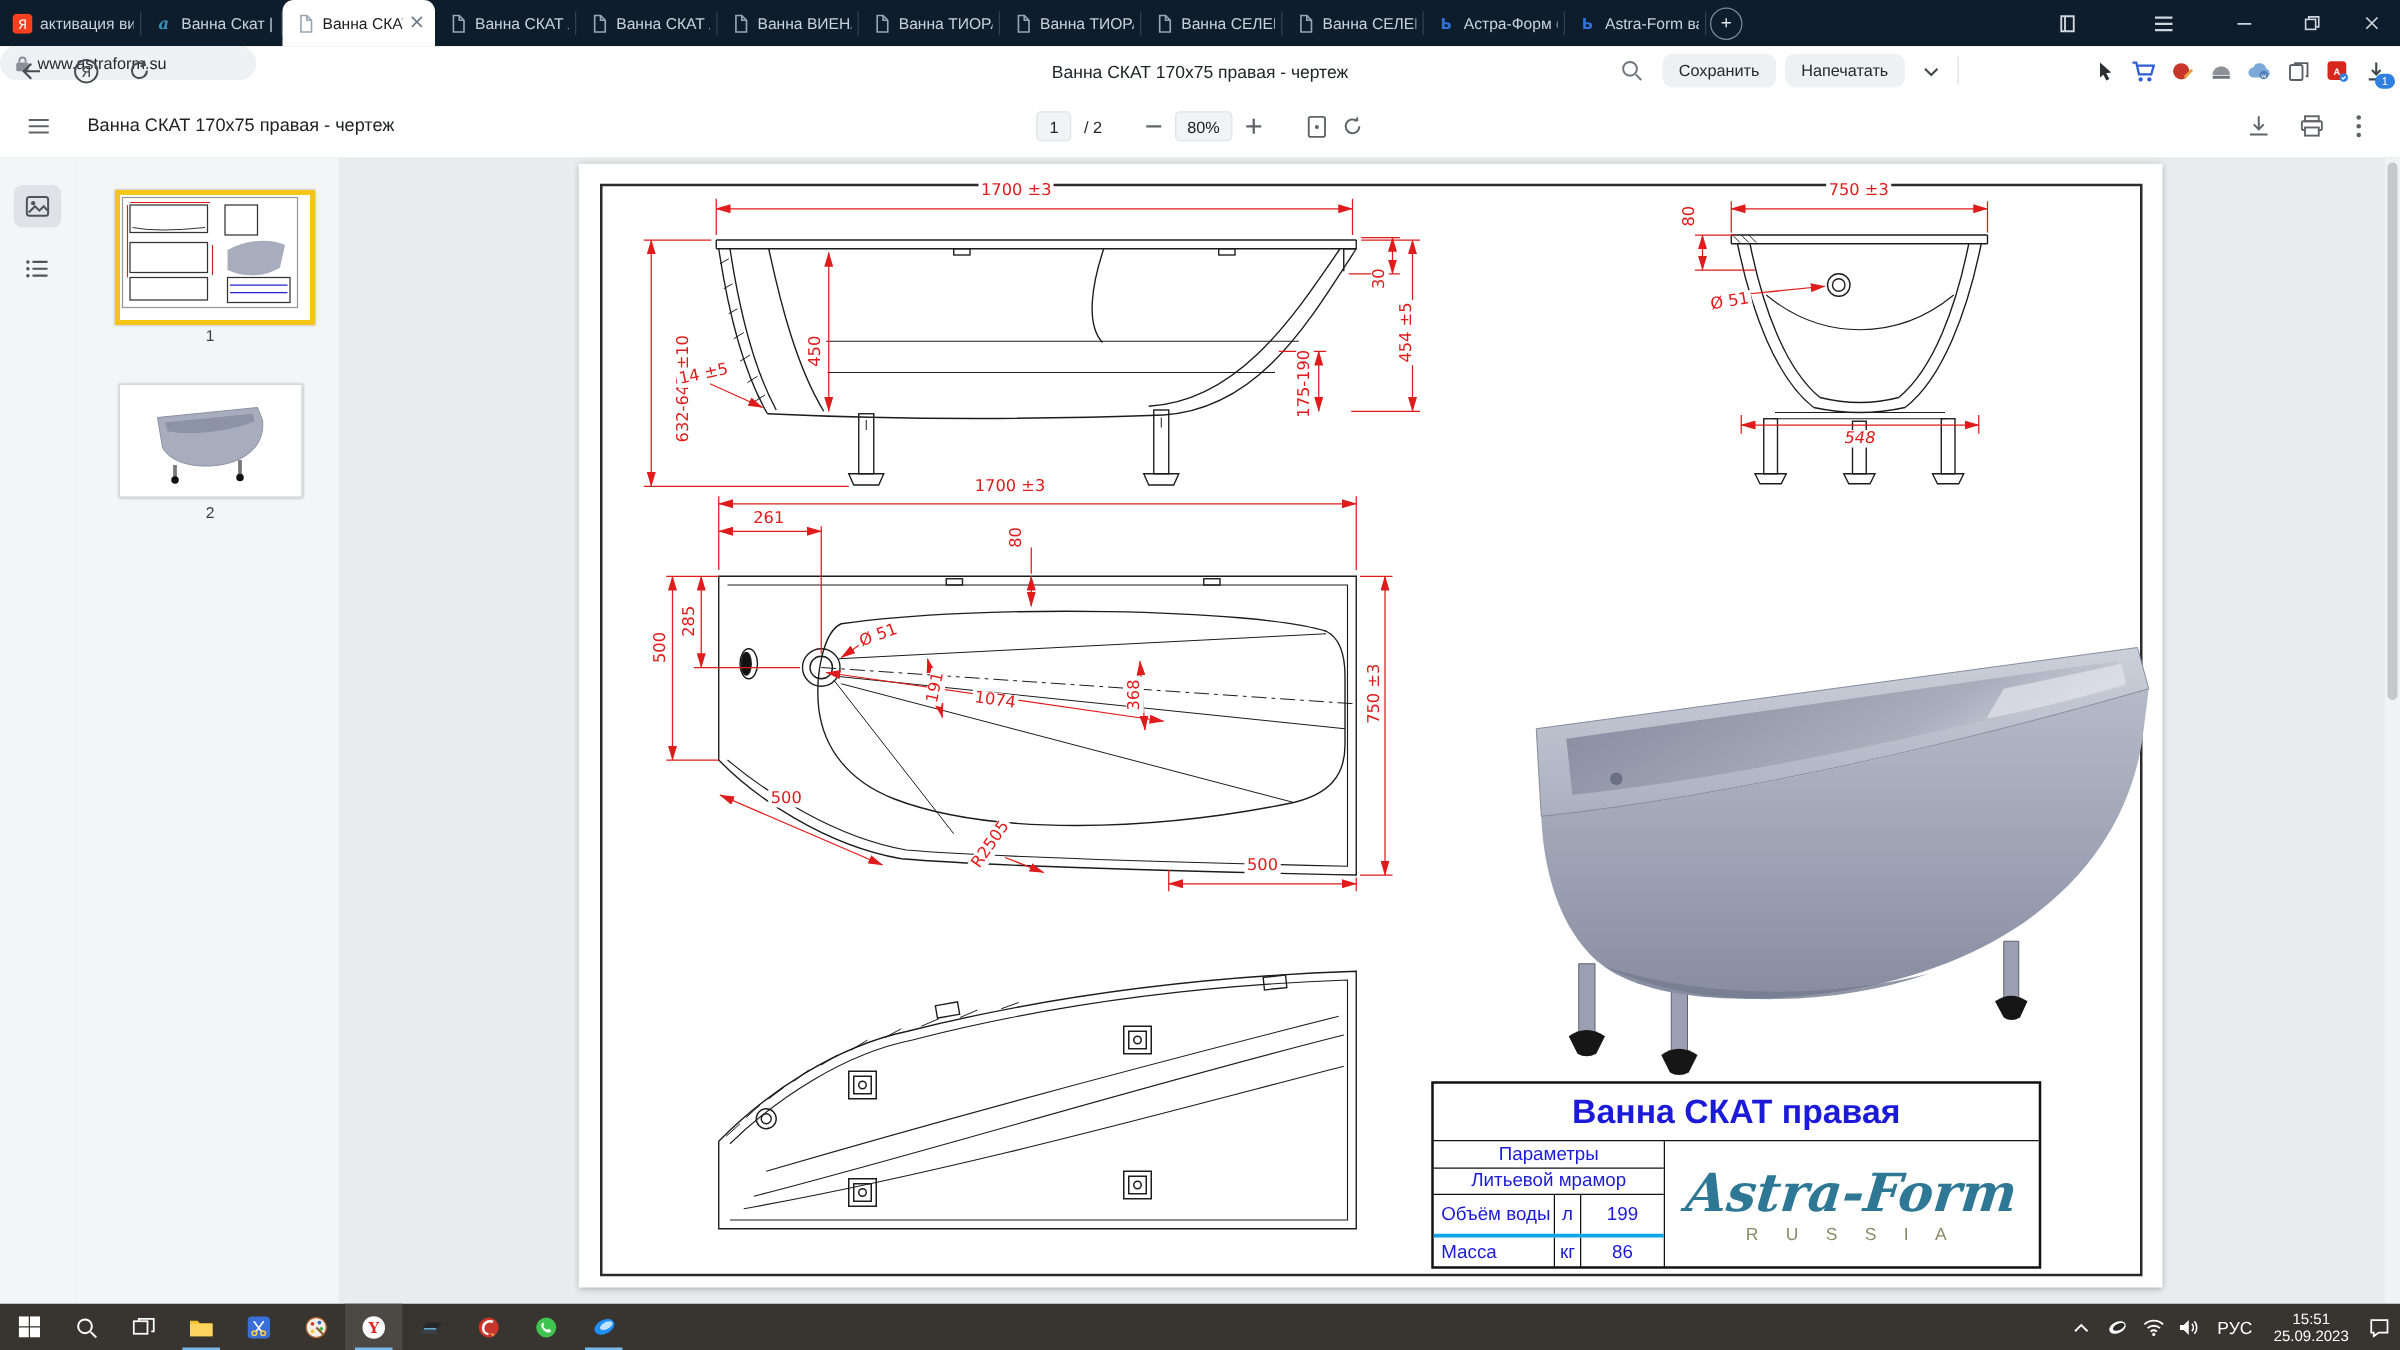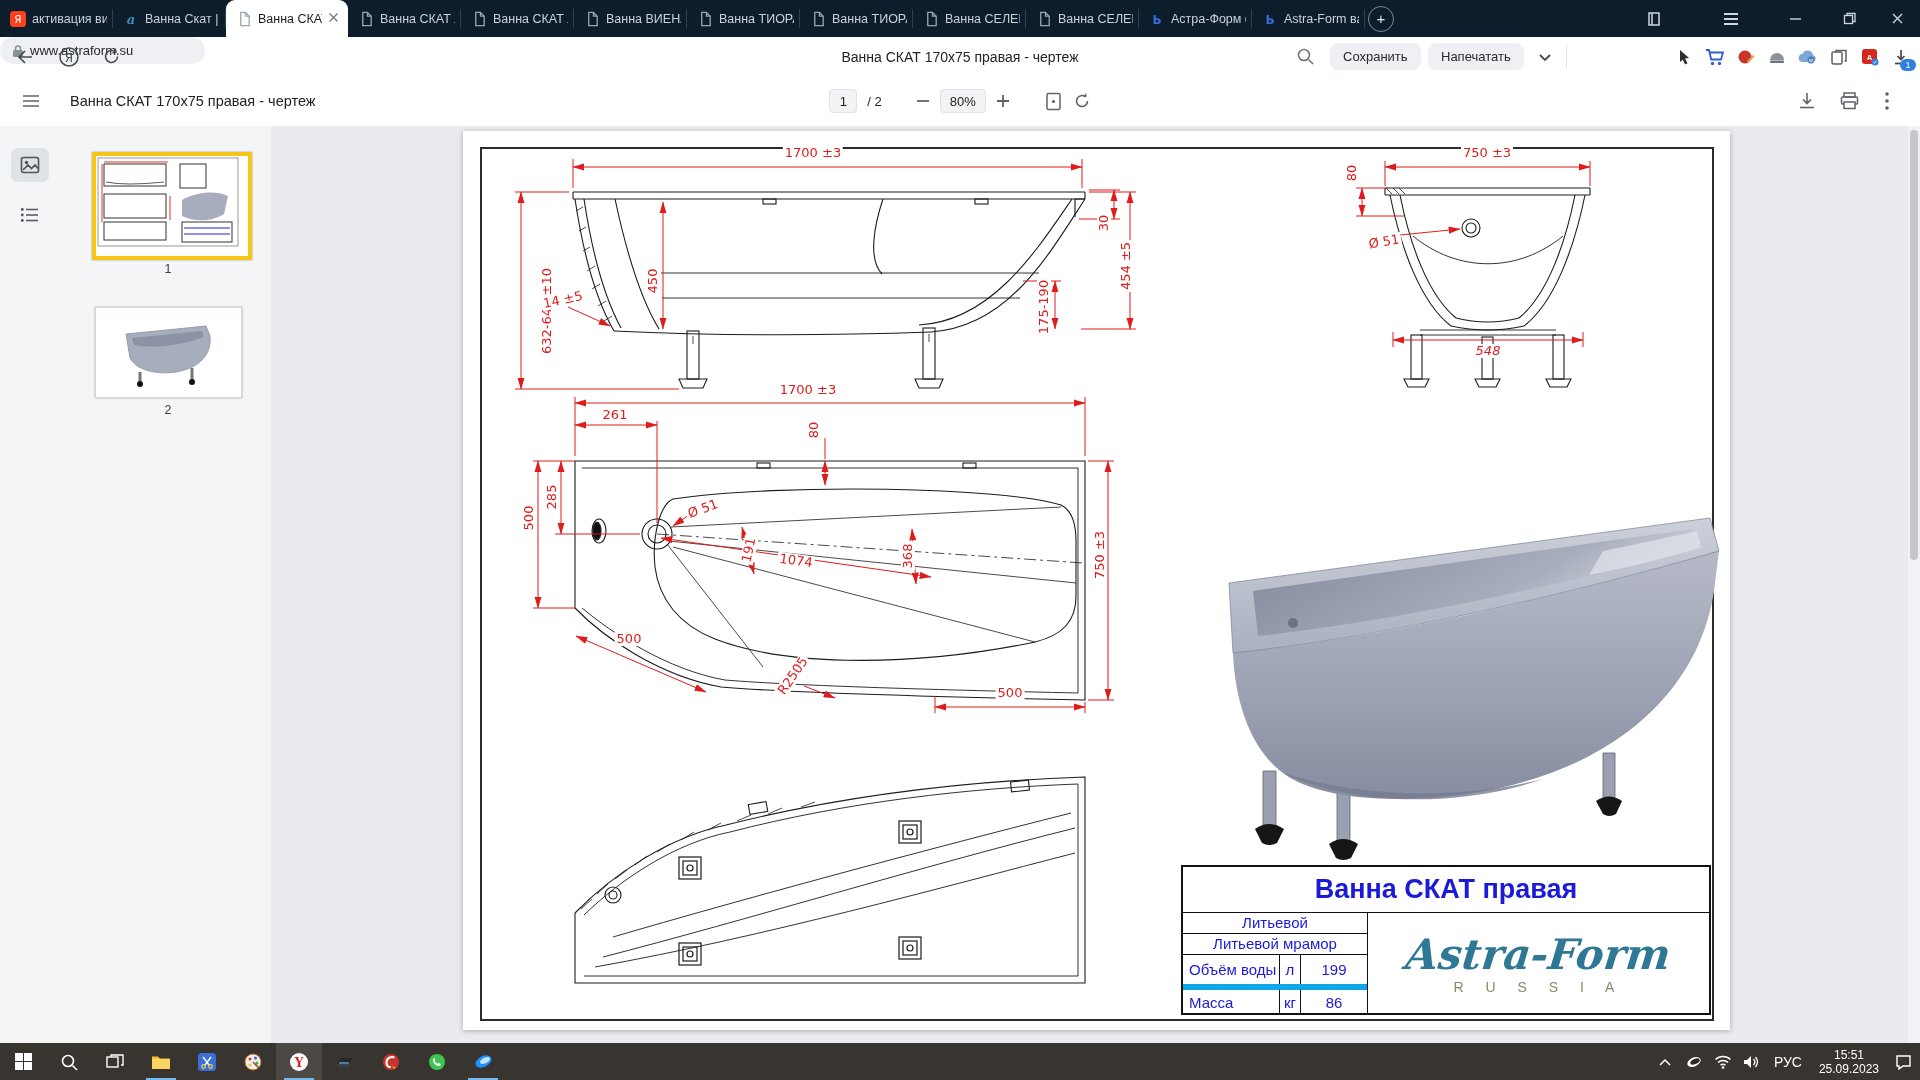--- a/index.html
+++ b/index.html
@@ -58,29 +58,29 @@
   #thumb1{left:31px;top:26px;width:152px;height:100px;border:4px solid #f5c518;}
   #thumb2{left:34px;top:181px;width:145px;height:89px;border:1px solid #d5d7da;}
   .thumblab{position:absolute;width:160px;text-align:center;font-size:12.5px;color:#3c4043;}
   
   #page{position:absolute;left:463px;top:131px;width:1267px;height:899px;background:#ffffff;
     box-shadow:0 1px 5px rgba(0,0,0,.28);}
   #draw{position:absolute;left:0;top:0;}
   .dim{position:absolute;font-size:13px;color:#e01b1b;white-space:nowrap;background:#fff;
     padding:0 2px;line-height:14px;font-family:"DejaVu Sans",sans-serif;}
   
-  #titleblock{position:absolute;left:718px;top:734px;width:530px;height:150px;border:2px solid #111;
+  #titleblock{position:absolute;left:682px;top:734px;width:488px;height:150px;border:2px solid #111;
     box-sizing:border-box;color:#1a1ad8;}
   .tb-head{height:45px;border-bottom:1.5px solid #111;display:flex;align-items:center;
     justify-content:center;font-size:27px;font-weight:bold;}
   .tb-body{display:flex;height:101px;}
   .tb-left{width:184px;border-right:1.5px solid #111;display:flex;flex-direction:column;}
   .tb-r1{height:21px;border-bottom:1px solid #111;display:flex;align-items:center;justify-content:center;font-size:15px;}
   .tb-r2{height:21px;border-bottom:1px solid #111;display:flex;align-items:center;justify-content:center;font-size:15px;font-weight:normal;}
-  .tb-r3{height:31px;border-bottom:6px solid #0ea5e9;display:flex;justify-content:flex-end;}
+  .tb-r3{height:31px;border-bottom:3px solid #0ea5e9;display:flex;justify-content:flex-end;}
   .tb-r4{height:25px;display:flex;}
   .tb-c{display:flex;align-items:center;box-sizing:border-box;font-size:15px;}
   .tb-lbl{width:97px;padding-left:6px;border-right:1px solid #111;}
   .tb-unit{width:21px;justify-content:center;border-right:1px solid #111;}
   .tb-val{flex:1;justify-content:center;font-weight:normal;}
   .tb-logo{flex:1;display:flex;flex-direction:column;align-items:center;justify-content:center;}
   .logo-script{font-family:"DejaVu Serif",serif;font-style:italic;font-weight:bold;font-size:42px;
     color:#2e7795;transform:skewX(-6deg);line-height:44px;}
   .logo-sub{font-size:14px;letter-spacing:9px;color:#8b8968;margin-top:2px;}
   
@@ -645,21 +645,21 @@
         <span class="dim" style="left: 637px; top: 424px; transform: translate(-50%, -50%) rotate(-90deg);">750 ±3</span>
         <span class="dim" style="left: 166px; top: 508px; transform: translate(-50%, -50%) rotate(0deg);">500</span>
         <span class="dim" style="left: 330px; top: 545px; transform: translate(-50%, -50%) rotate(-55deg);">R2505</span>
         <span class="dim" style="left: 547px; top: 562px; transform: translate(-50%, -50%) rotate(0deg);">500</span>
       </div>
 
     <div id="titleblock">
       <div class="tb-head">Ванна СКАТ правая</div>
       <div class="tb-body">
         <div class="tb-left">
-          <div class="tb-r1">Литьевой</div>
+          <div class="tb-r1">Параметры</div>
           <div class="tb-r2">Литьевой мрамор</div>
           <div class="tb-r3">
             <span class="tb-c tb-lbl">Объём воды</span>
             <span class="tb-c tb-unit">л</span>
             <span class="tb-c tb-val">199</span>
           </div>
           <div class="tb-r4">
             <span class="tb-c tb-lbl">Масса</span>
             <span class="tb-c tb-unit">кг</span>
             <span class="tb-c tb-val">86</span>

